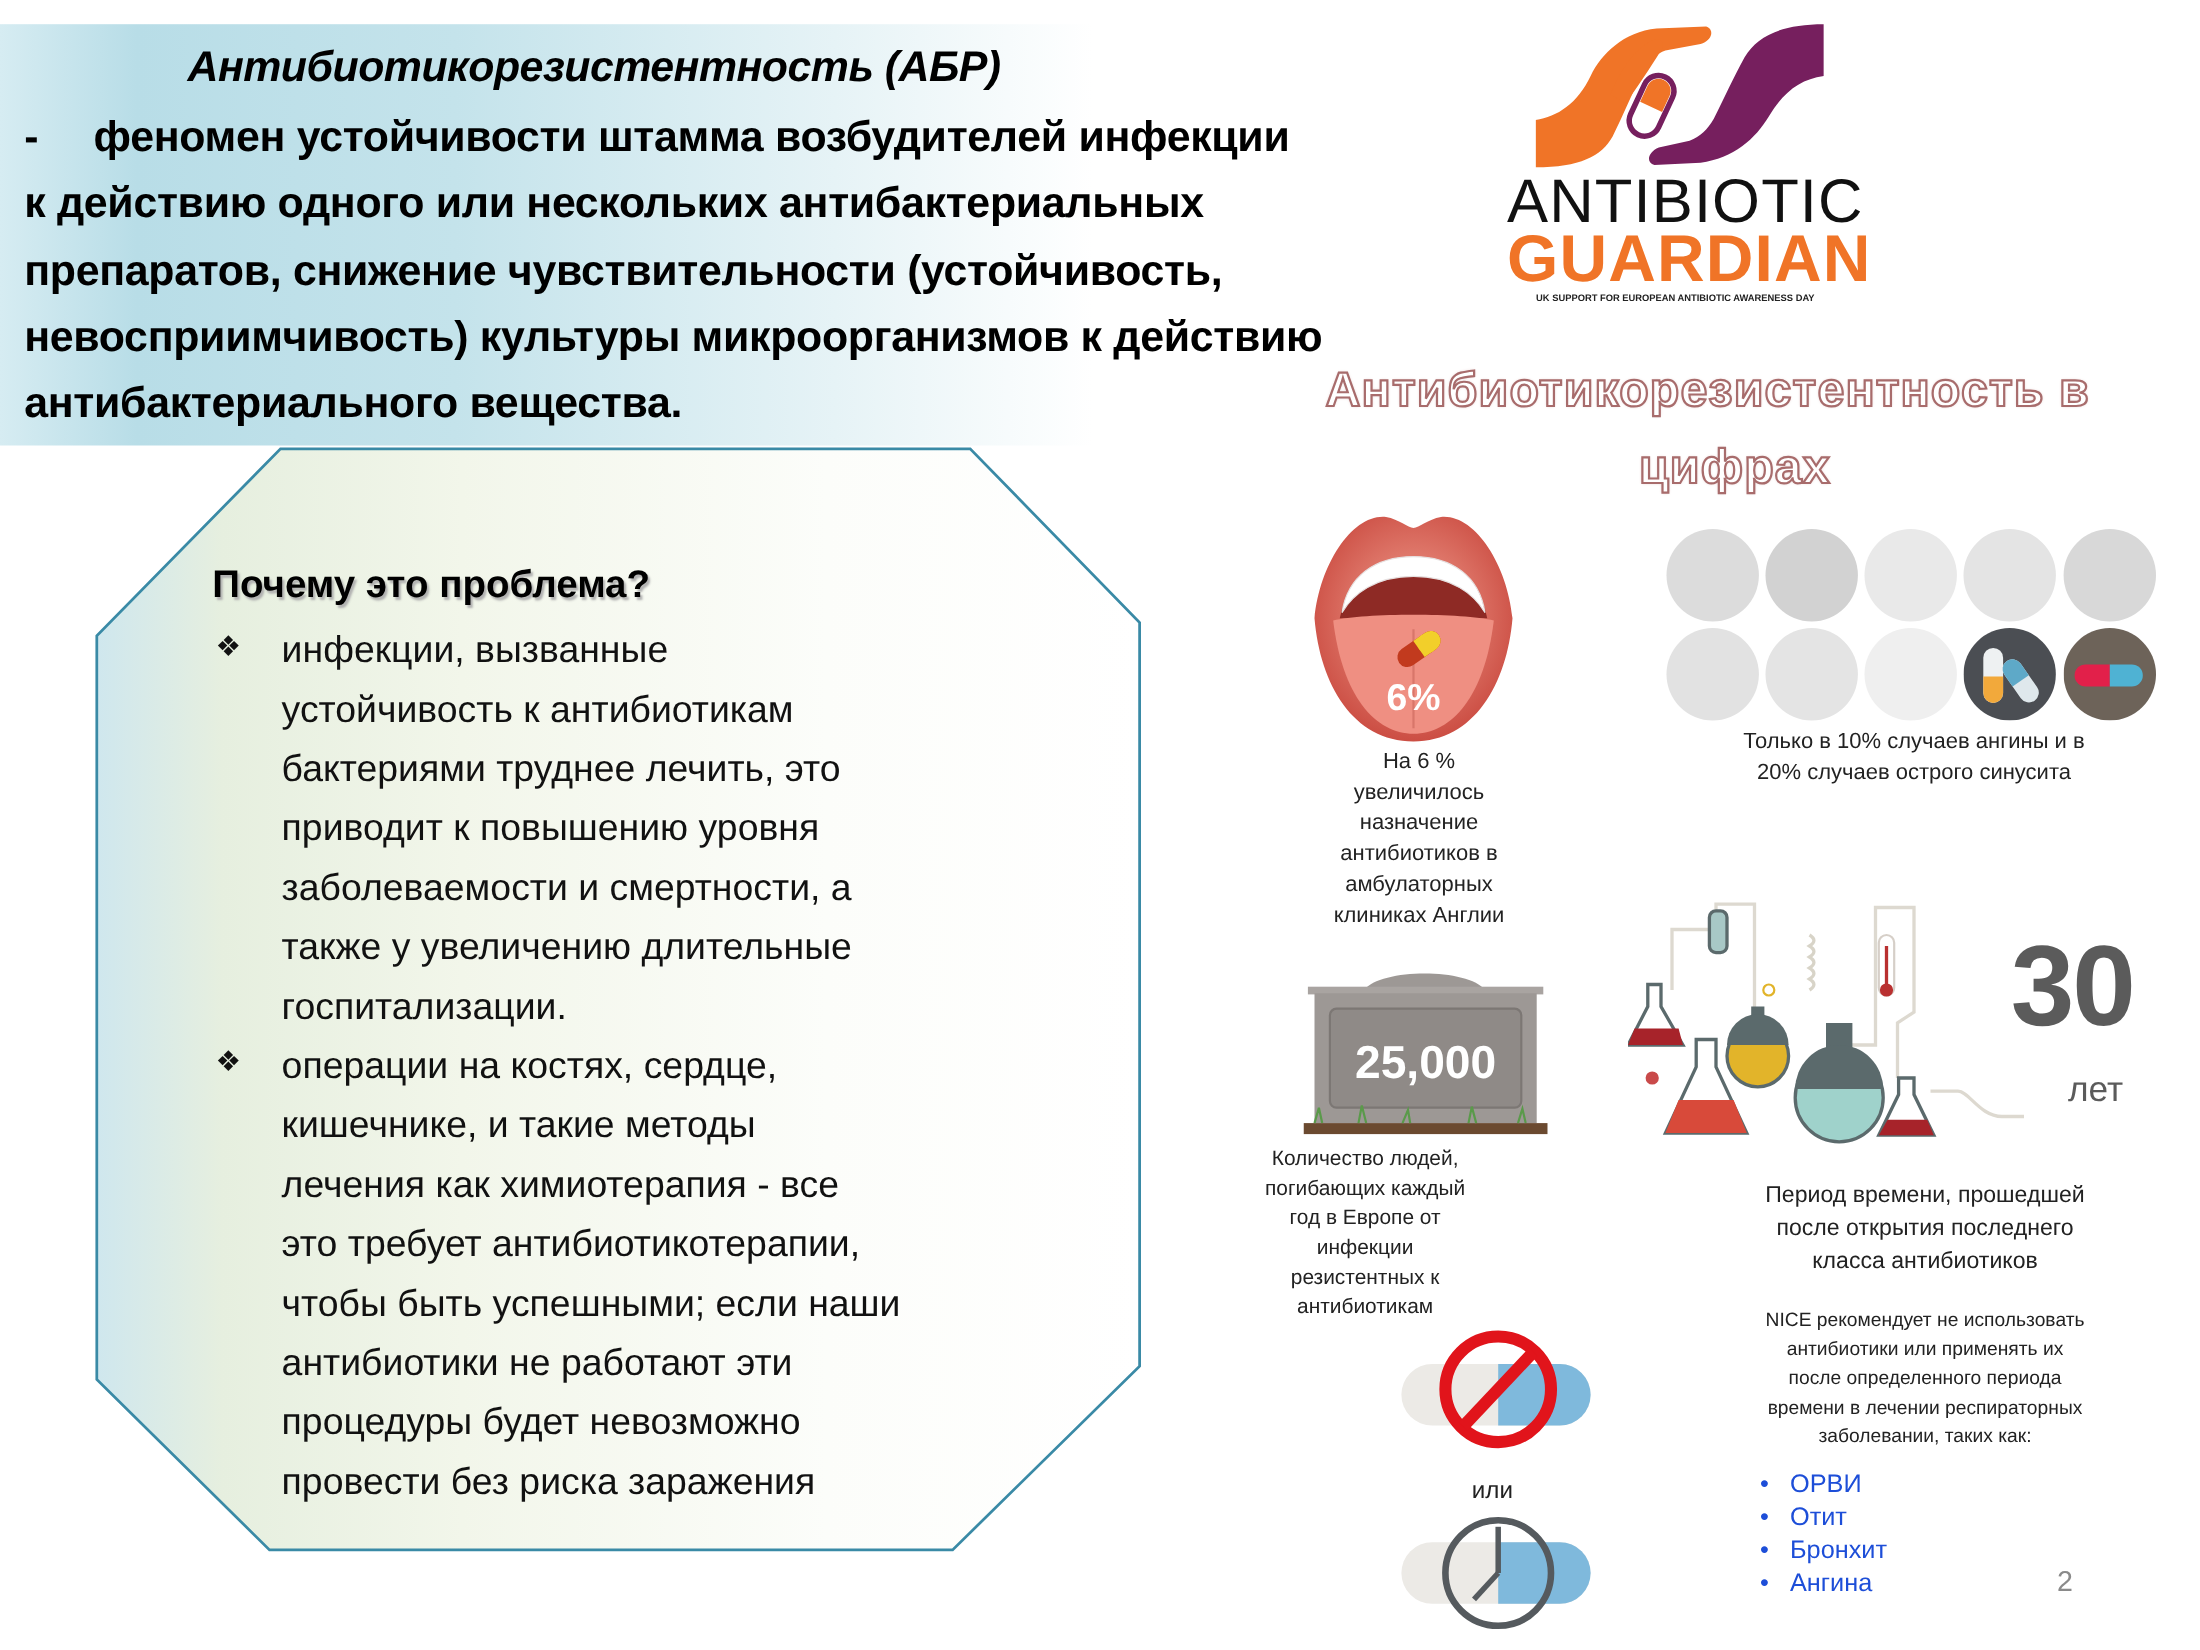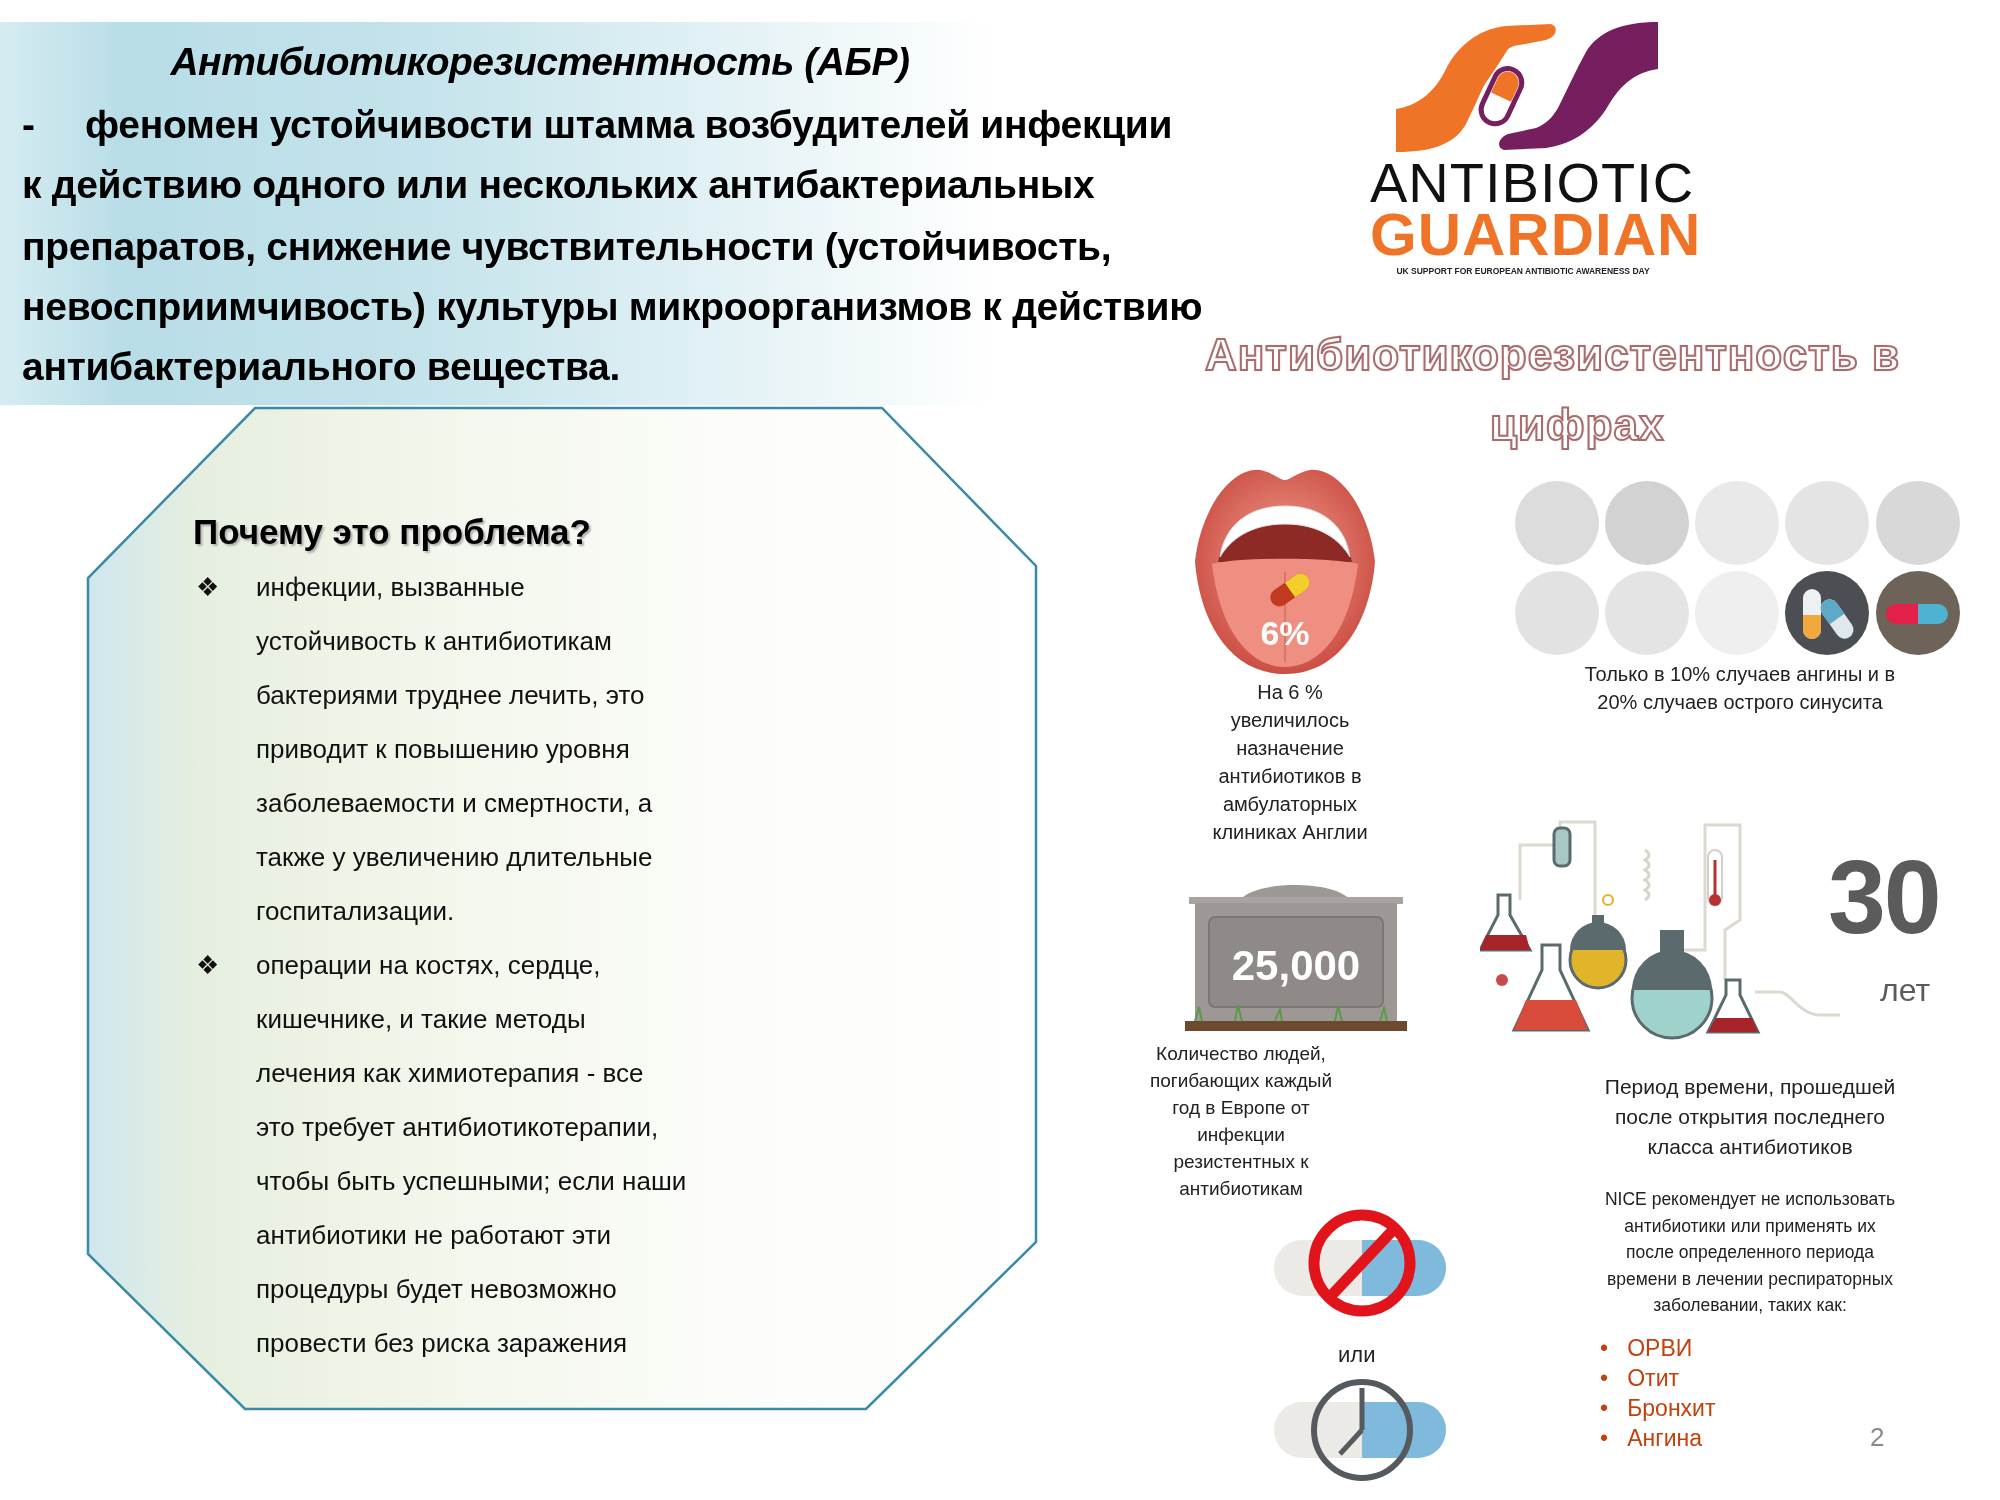--- a/index.html
+++ b/index.html
@@ -7,34 +7,34 @@
   .abs{position:absolute;}
   
   #band{left:0;top:22px;width:1380px;height:383px;background:linear-gradient(90deg,#d6ecf2 0%,#b8dde7 9%,#c4e3eb 30%,#e6f3f6 55%,#ffffff 72%);}
   #band-title{left:0;top:40px;width:1380px;text-align:center;font-size:39px;font-weight:bold;font-style:italic;letter-spacing:-0.5px;}
   #band-title .t{position:relative;left:-150px;}
   .def-line{left:22px;font-size:39px;font-weight:bold;white-space:nowrap;letter-spacing:-0.3px;}
   #def-dash{left:22px;top:103px;font-size:39px;font-weight:bold;}
   
   #octagon{left:86px;top:406px;width:952px;height:1005px;}
   #oct-head{left:193px;top:512px;font-size:35px;font-weight:bold;text-shadow:2px 2px 2px #b0b0b0;white-space:nowrap;}
-  .oct-line{left:256px;font-size:26px;white-space:nowrap;color:#111;}
+  .oct-line{left:256px;font-size:34px;white-space:nowrap;color:#111;}
   .bullet{left:196px;font-size:26px;color:#111;}
   #logo-word1{left:1370px;top:150px;width:306px;text-align:center;font-size:56px;letter-spacing:1px;color:#111;font-weight:normal;}
   #logo-word2{left:1370px;top:200px;width:306px;text-align:center;font-size:60px;font-weight:bold;color:#f07427;letter-spacing:1px;}
   #logo-tag{left:1370px;top:266px;width:306px;text-align:center;font-size:8.5px;font-weight:bold;color:#222;white-space:nowrap;}
   
   .ig-title{font-size:44px;font-weight:bold;color:#fff;-webkit-text-stroke:2px #a86c6c;text-shadow:0 0 3px #d8b8b8;white-space:nowrap;letter-spacing:1px;}
   #ig-title1{left:1205px;top:330px;}
   #ig-title2{left:1490px;top:400px;}
   .caption{font-size:20px;color:#222;text-align:center;line-height:28px;}
   .big30{left:1828px;top:838px;font-size:104px;font-weight:bold;color:#5b5b5b;letter-spacing:-2px;}
   .let{left:1880px;top:972px;font-size:32px;color:#5b5b5b;}
   .pill-circle{position:absolute;width:84px;height:84px;border-radius:50%;}
-  .nice-list{left:1600px;top:1333px;font-size:23px;color:#c2410c;line-height:30px;}
+  .nice-list{left:1600px;top:1333px;font-size:23px;color:#1d4ed8;line-height:30px;}
   .page-num{left:1870px;top:1422px;font-size:26px;color:#8a8a8a;}
 </style>
 </head>
 <body>
 
 <div id="band" class="abs"></div>
 <div id="band-title" class="abs"><span class="t">Антибиотикорезистентность (АБР)</span></div>
 <div id="def-dash" class="abs">-</div>
 <div class="abs def-line" style="left:85px;top:103px;">феномен устойчивости штамма возбудителей инфекции</div>
 <div class="abs def-line" style="top:163px;">к действию одного или нескольких антибактериальных</div>

